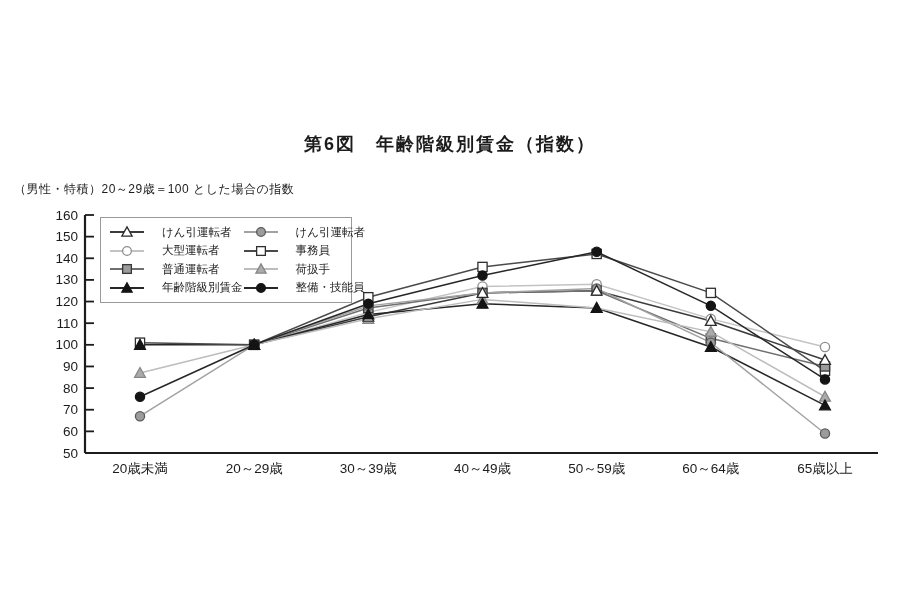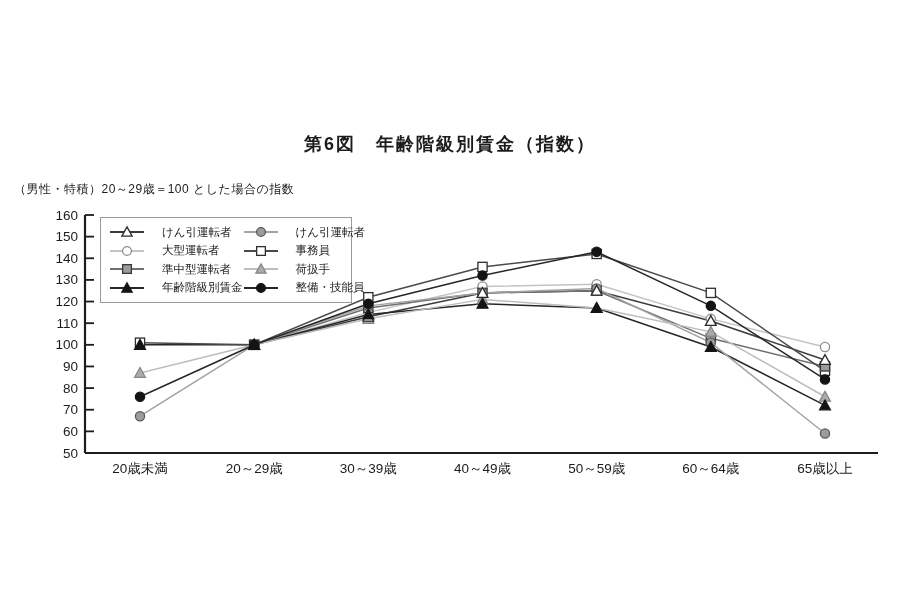--- a/index.html
+++ b/index.html
@@ -156,21 +156,21 @@
         <line x1="1" y1="7" x2="35" y2="7" stroke="#c3c3c3" stroke-width="1.8"></line>
         <circle cx="18" cy="7" r="4.369999999999999" fill="#ffffff" stroke="#8d8d8d" stroke-width="1.3"></circle>
       </svg>
       <span>大型運転者</span>
     </div>
     <div class="legend-item">
       <svg width="36" height="14">
         <line x1="1" y1="7" x2="35" y2="7" stroke="#6f6f6f" stroke-width="1.8"></line>
         <rect x="13.63" y="2.630000000000001" width="8.739999999999998" height="8.739999999999998" fill="#9c9c9c" stroke="#383838" stroke-width="1.3"></rect>
       </svg>
-      <span>準中型運転者</span>
+      <span>普通運転者</span>
     </div>
     <div class="legend-item">
       <svg width="36" height="14">
         <line x1="1" y1="7" x2="35" y2="7" stroke="#262626" stroke-width="1.8"></line>
         <polygon points="18,1.87 12.870000000000001,11.2066 23.13,11.2066" fill="#141414" stroke="#141414" stroke-width="1.3"></polygon>
       </svg>
       <span>年齢階級別賃金</span>
     </div>
     <div class="legend-item">
       <svg width="36" height="14">

